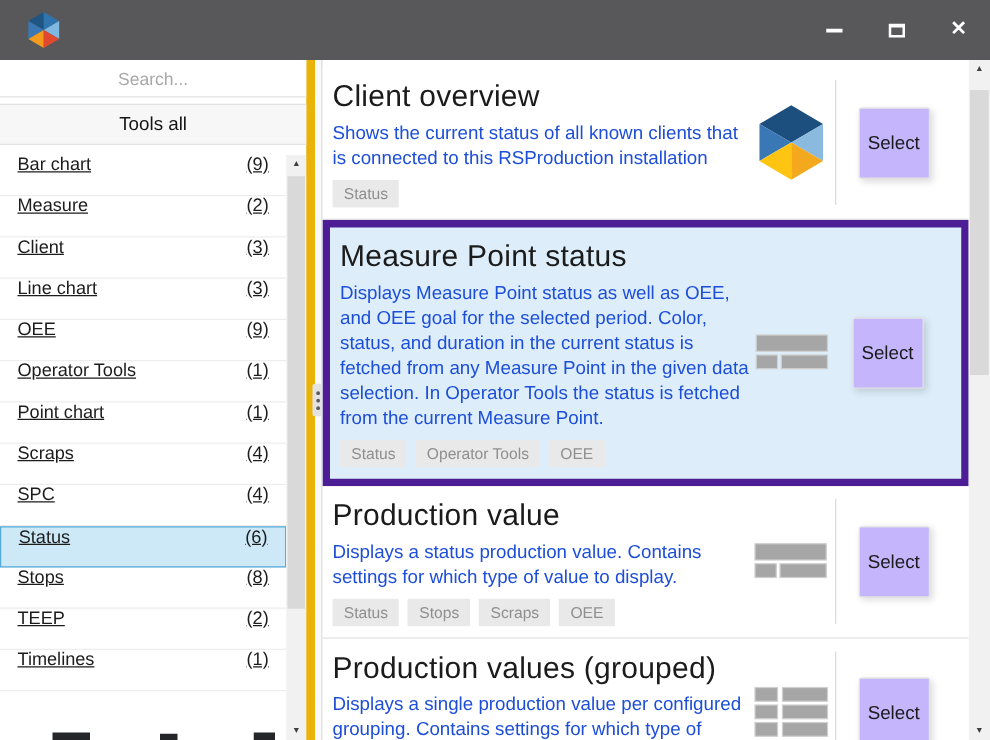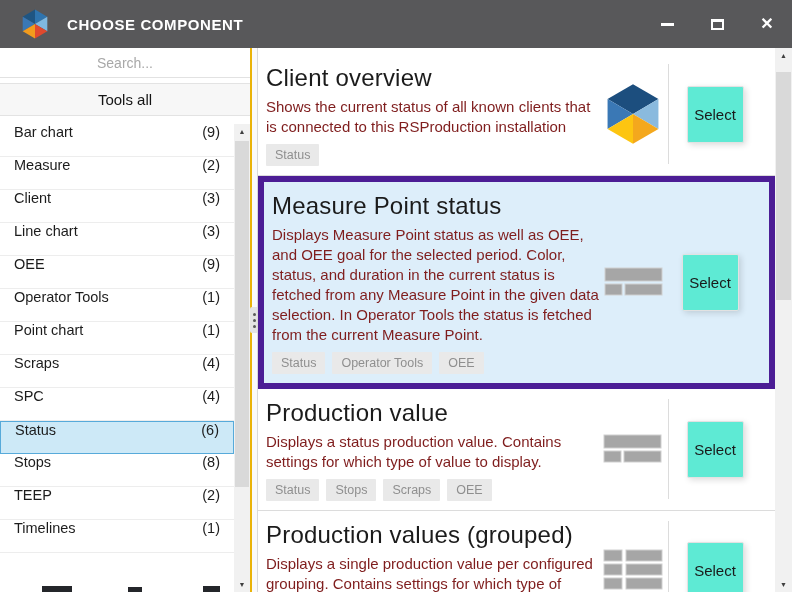--- a/index.html
+++ b/index.html
@@ -12,63 +12,63 @@
   .titlebar .title { color:#fff; font-size:15px; font-weight:600; letter-spacing:0.6px; margin-left:17px; }
   .win-controls { margin-left:auto; display:flex; align-items:center; height:100%; }
   .win-btn { width:50px; height:100%; background:transparent; border:none; cursor:pointer;
              display:flex; align-items:center; justify-content:center; color:#fff; }
   .glyph-min { width:13px; height:3px; background:#fff; display:block; }
   .glyph-max { width:13px; height:11px; border:2px solid #fff; border-top-width:3px; display:block; background:transparent; }
   .glyph-close { font-size:16px; font-weight:700; color:#fff; line-height:1; }
 
   
   .content { display:flex; height:544px; }
-  .sidebar { width:252px; border-right:2px solid #eab308; background:#fff; display:flex; flex-direction:column; position:relative; }
+  .sidebar { width:252px; border-right:7px solid #eab308; background:#fff; display:flex; flex-direction:column; position:relative; }
   .splitter { width:5px; background:#fafafa; position:relative; }
   .grip { position:absolute; left:-2px; top:259px; width:9px; height:26px; background:#e3e3e3; border-radius:2px;
           display:flex; flex-direction:column; align-items:center; justify-content:center; gap:3px; cursor:col-resize; }
   .grip i { width:3px; height:3px; background:#5a5a5a; border-radius:50%; display:block; }
   .main { flex:1; border-left:1px solid #d9d9d9; background:#fff; position:relative; overflow:hidden; }
 
   
   .search { height:30px; border:none; border-bottom:1px solid #e2e2e2; text-align:center; font-size:14px;
             font-family:inherit; color:#333; outline:none; width:100%; }
   .search::placeholder { color:#a8a8a8; }
   .show-all { margin-top:5px; height:33px; background:#f7f7f7; border:1px solid #e3e3e3; border-left:none; border-right:none;
               font-size:15px; font-family:inherit; color:#141414; cursor:pointer; }
   .cat-area { display:flex; margin-top:8px; flex:1; overflow:hidden; }
   .cat-list { flex:1; overflow:hidden; }
   .cat-row { height:33px; display:flex; align-items:center; justify-content:space-between;
-             padding:0 14px 16px 14px; border-bottom:1px solid #ededed; font-size:14.5px; color:#1c1c1c; cursor:pointer; }
+             padding:0 14px 16px 14px; border-bottom:1px solid #ededed; font-size:14.5px; color:#1c1c1c; cursor:pointer;text-decoration:underline; }
   .cat-row.selected { background:#cde9f7; border:1px solid #57aada; }
   .cat-count { color:#1c1c1c; }
 
   
   .vscroll { width:16px; background:#f1f1f1; display:flex; flex-direction:column; }
   .vscroll .arrow { height:15px; display:flex; align-items:center; justify-content:center; font-size:7px; color:#3f3f3f; cursor:pointer; }
   .vscroll .track { flex:1; position:relative; }
   .vscroll .thumb { position:absolute; left:1px; right:1px; background:#d9d9d9; cursor:pointer; }
   .left-scroll .thumb { top:2px; height:346px; }
   .main-scroll { position:absolute; top:0; right:0; bottom:0; width:17px; }
   .main-scroll .thumb { top:9px; height:228px; }
 
   
   .cards { margin-right:17px; height:100%; overflow:hidden; padding-top:6px; }
   .card { display:flex; align-items:stretch; border-bottom:1px solid #dcdcdc; padding:8px 14px 9px 8px; background:#fff; cursor:pointer; }
   .card.selected { background:#ddeefa; border:6px solid #4c1d95; }
   .card-text { width:332px; flex:0 0 332px; }
   .card-text h2 { font-size:24px; font-weight:400; color:#1b1b1b; margin:2px 0 5px; letter-spacing:0.2px; }
-  .card-text p { font-size:15px; line-height:20px; color:#7f1d1d; margin:0 0 7px; }
+  .card-text p { font-size:15px; line-height:20px; color:#1d4ed8; margin:0 0 7px; }
   .tags { display:flex; gap:7px; flex-wrap:wrap; }
   .chip { background:#e9e9e9; color:#8f8f8f; font-size:12.5px; padding:4px 9px; border-radius:1px; white-space:nowrap; }
   .card-icon { flex:1; display:flex; align-items:center; justify-content:center; }
   .card-divider { width:1px; background:#dcdcdc; margin:2px 0; }
   .card.selected .card-divider { background:#c3d9e8; }
   .card-action { width:92px; flex:0 0 92px; display:flex; align-items:center; justify-content:center; }
-  .select-btn { width:57px; height:57px; background:#5eead4; border:1px solid #e2e2e2; border-radius:2px;
+  .select-btn { width:57px; height:57px; background:#c4b5fd; border:1px solid #e2e2e2; border-radius:2px;
                 box-shadow:2px 2px 6px rgba(0,0,0,0.14); font-size:15px; font-family:inherit; color:#1a1a1a; cursor:pointer; }
 
   
   .frag { position:absolute; background:#24262a; }
   .frag1 { left:42px; top:586px; width:30px; height:6px; }
   .frag2 { left:128px; top:587px; width:14px; height:5px; }
   .frag3 { left:203px; top:586px; width:17px; height:6px; }
 </style>
 </head>
 <body>
@@ -79,21 +79,20 @@
     <span class="logo">
       <svg viewBox="0 0 100 100" width="30" height="30">
         <polygon points="50,2 50,50 9,26" fill="#1f5582"></polygon>
         <polygon points="50,2 91,26 50,50" fill="#2f74ae"></polygon>
         <polygon points="91,26 91,74 50,50" fill="#7fb8e0"></polygon>
         <polygon points="9,26 50,50 9,74" fill="#3a78b5"></polygon>
         <polygon points="9,74 50,50 50,98" fill="#f29b1d"></polygon>
         <polygon points="50,50 91,74 50,98" fill="#e0492e"></polygon>
       </svg>
     </span>
-    <span class="title">CHOOSE COMPONENT</span>
     <div class="win-controls">
       <button class="win-btn">
           <span class="glyph-min"></span>
         </button>
       <button class="win-btn">
           <span class="glyph-max"></span>
         </button>
       <button class="win-btn">
           <span class="glyph-close">✕</span>
         </button>

